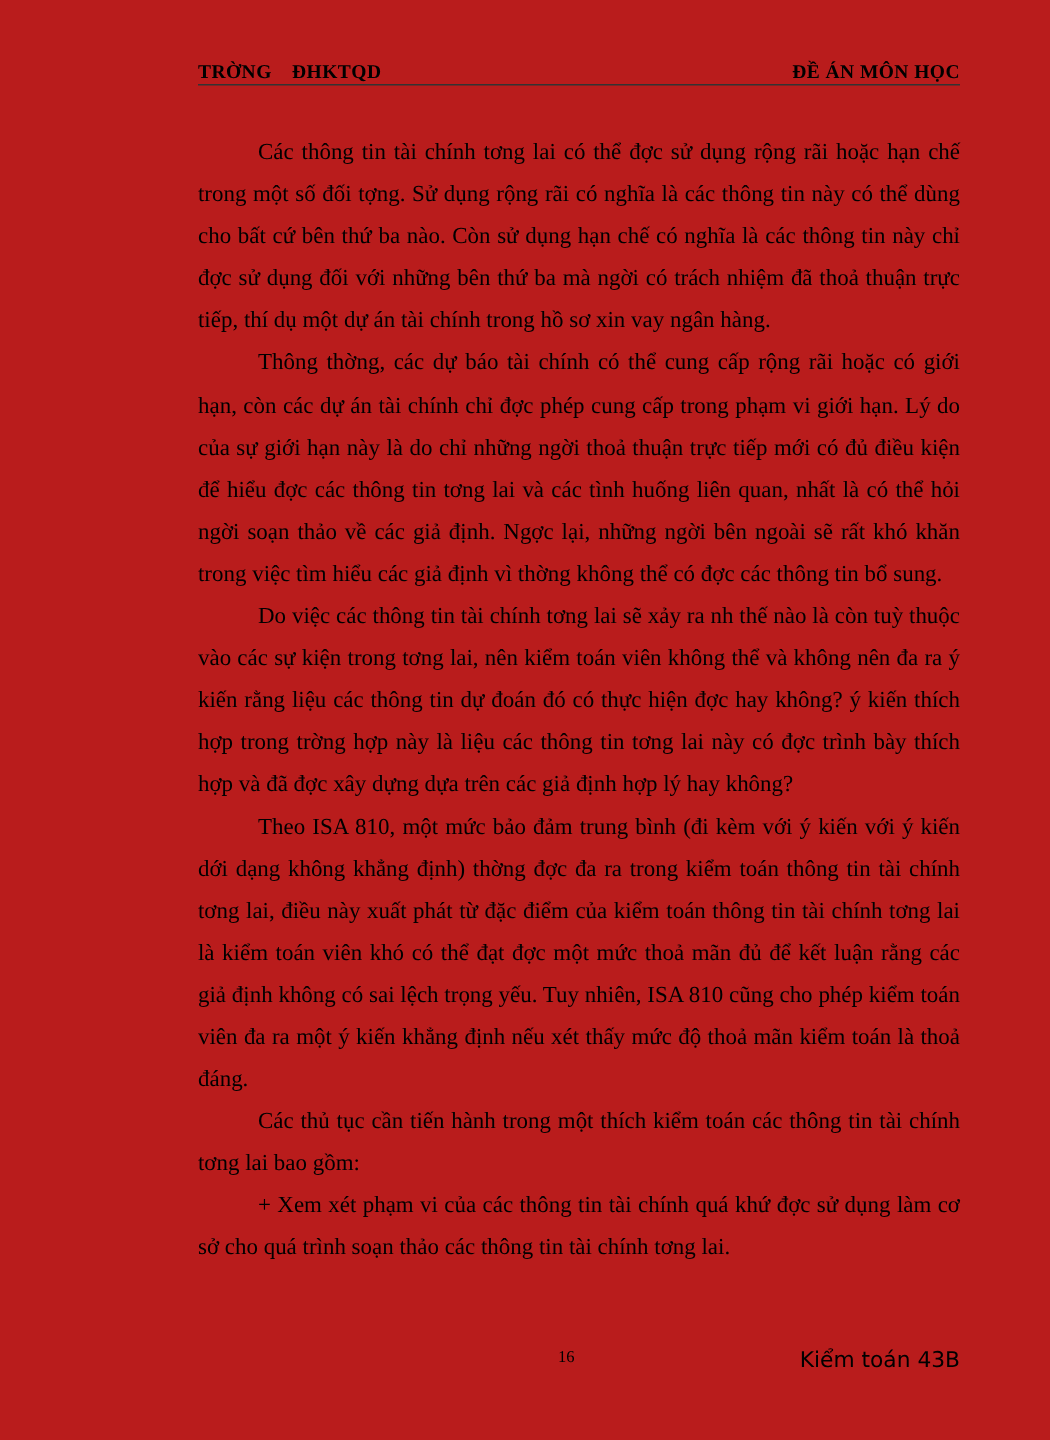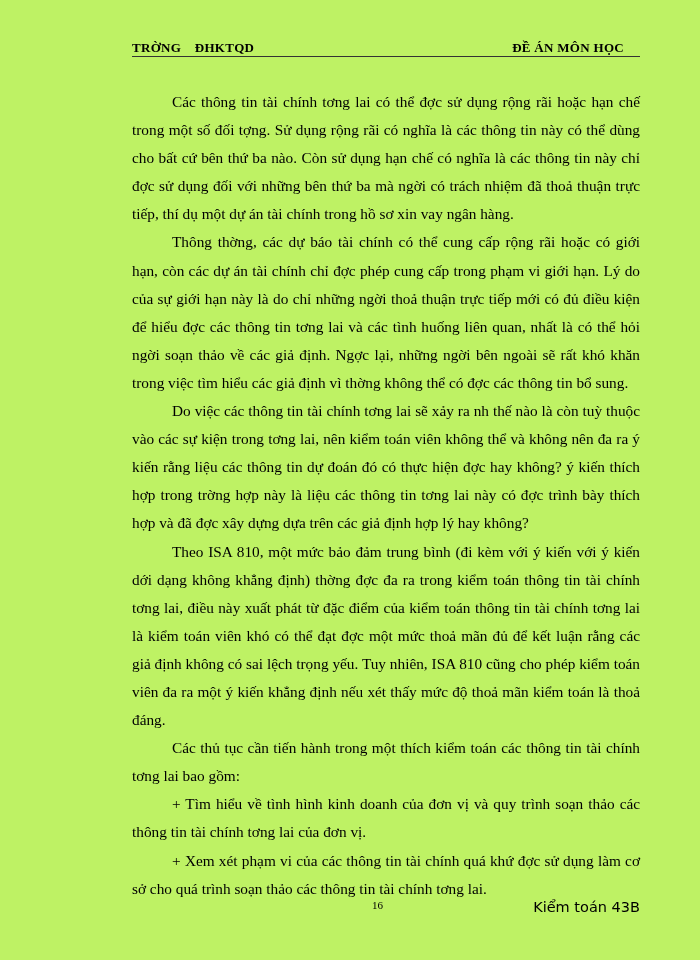--- a/index.html
+++ b/index.html
@@ -1,23 +1,23 @@
 <!DOCTYPE html>
 <html><head>
   <meta charset="utf-8">
   <style>
     html, body { margin: 0; padding: 0; background: #ffffff; }
     body { width: 700px; height: 960px; position: relative; overflow: hidden;
            font-family: "Liberation Serif", "DejaVu Serif", serif; color: #000; }
-    .page { position: absolute; left: 0; top: 0; width: 700px; height: 960px; background: #bef264; }
+    .page { position: absolute; left: 0; top: 0; width: 700px; height: 960px; background: #b91c1c; }
     .header { position: absolute; left: 132px; top: 40px; width: 508px; height: 16px;
               border-bottom: 1.5px solid #333; font-weight: bold; font-size: 13px;
               letter-spacing: 0.3px; line-height: 16px; }
     .header .left { position: absolute; left: 0; top: 0; word-spacing: 10px; }
-    .header .right { position: absolute; right: 16px; top: 0; }
+    .header .right { position: absolute; right: 0; top: 0; }
     .body { position: absolute; left: 132px; top: 88px; width: 508px;
             font-size: 15.3px; line-height: 28.1px; text-align: justify; }
     .body p { margin: 0; text-indent: 40px; }
     .body p.noindent { text-indent: 0; }
     .footer { position: absolute; left: 132px; top: 899px; width: 508px; height: 24px;
               font-size: 16px; }
     .footer .author { position: absolute; left: 0; top: 0; font-style: italic;
                       font-family: "DejaVu Serif", serif; font-size: 15px; letter-spacing: 0.5px; }
     .footer .pageno { position: absolute; left: 240px; top: 0; font-size: 11px; }
     .footer .course { position: absolute; right: 0; top: 0; font-family: "DejaVu Sans", sans-serif;
@@ -31,21 +31,20 @@
     <span class="left">TRỜNG   ĐHKTQD</span>
     <span class="right">ĐỀ ÁN MÔN HỌC</span>
   </div>
 
   <div class="body">
     <p>Các thông tin tài chính tơng   lai có thể đợc   sử dụng rộng rãi hoặc hạn chế trong một số đối tợng.   Sử dụng rộng rãi có nghĩa là các thông tin này có thể dùng cho bất cứ bên thứ ba nào. Còn sử dụng hạn chế có nghĩa là các thông tin này chỉ đợc   sử dụng đối với những bên thứ ba mà ngời   có trách nhiệm đã thoả thuận trực tiếp, thí dụ một dự án tài chính trong hồ sơ xin vay ngân hàng.</p>
     <p>Thông thờng,   các dự báo tài chính có thể cung cấp rộng rãi hoặc có giới hạn, còn các dự án tài chính chỉ đợc   phép cung cấp trong phạm vi giới hạn. Lý do của sự giới hạn này là do chỉ những ngời   thoả thuận trực tiếp mới có đủ điều kiện để hiểu đợc   các thông tin tơng   lai và các tình huống liên quan, nhất là có thể hỏi ngời   soạn thảo về các giả định. Ngợc   lại, những ngời   bên ngoài sẽ rất khó khăn trong việc tìm hiểu các giả định vì thờng   không thể có đợc   các thông tin bổ sung.</p>
     <p>Do việc các thông tin tài chính tơng   lai sẽ xảy ra nh   thế nào là còn tuỳ thuộc vào các sự kiện trong tơng   lai, nên kiểm toán viên không thể và không nên đa   ra ý kiến rằng liệu các thông tin dự đoán đó có thực hiện đợc   hay không? ý kiến thích hợp trong trờng   hợp này là liệu các thông tin tơng   lai này có đợc   trình bày thích hợp và đã đợc   xây dựng dựa trên các giả định hợp lý hay không?</p>
     <p>Theo ISA 810, một mức bảo đảm trung bình (đi kèm với ý kiến với ý kiến dới   dạng không khẳng định) thờng   đợc   đa   ra trong kiểm toán thông tin tài chính tơng   lai, điều này xuất phát từ đặc điểm của kiểm toán thông tin tài chính tơng   lai là kiểm toán viên khó có thể đạt đợc   một mức thoả mãn đủ để kết luận rằng các giả định không có sai lệch trọng yếu. Tuy nhiên, ISA 810 cũng cho phép kiểm toán viên đa   ra một ý kiến khẳng định nếu xét thấy mức độ thoả mãn kiểm toán là thoả đáng.</p>
     <p>Các thủ tục cần tiến hành trong một thích kiểm toán các thông tin tài chính tơng   lai bao gồm:</p>
-    <p>+ Tìm hiểu về tình hình kinh doanh của đơn vị và quy trình soạn thảo các thông tin tài chính tơng   lai của đơn vị.</p>
     <p>+ Xem xét phạm vi của  các thông tin tài chính quá khứ đợc   sử dụng làm cơ sở cho quá trình soạn thảo các thông tin tài chính tơng   lai.</p>
   </div>
 
   <div class="footer">
     <span class="pageno">16</span>
     <span class="course">Kiểm toán 43B</span>
   </div>
 </div>
 
 </body></html>

